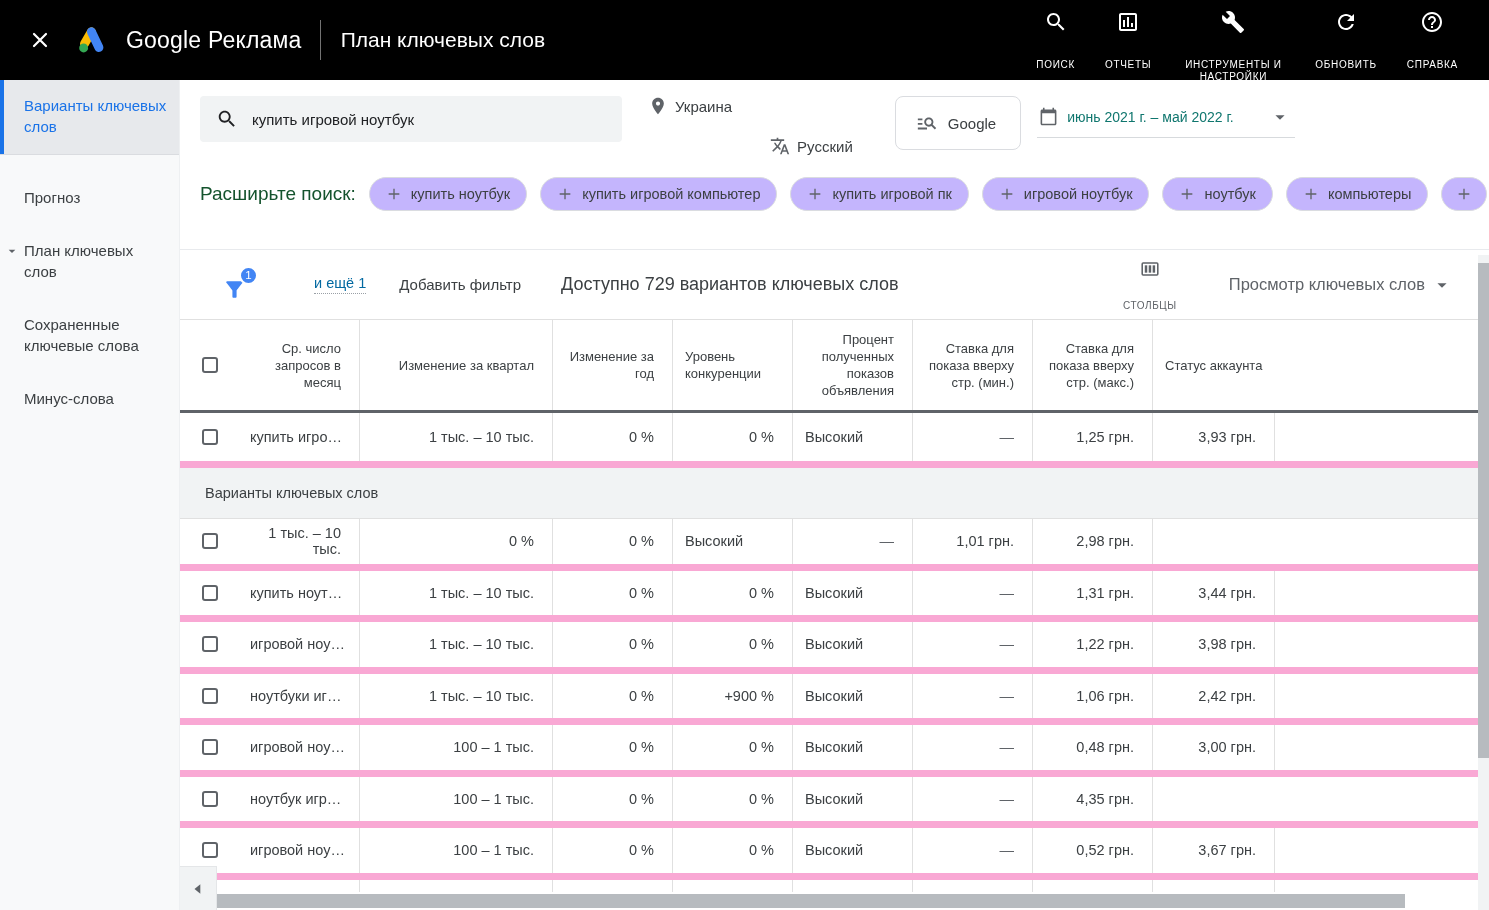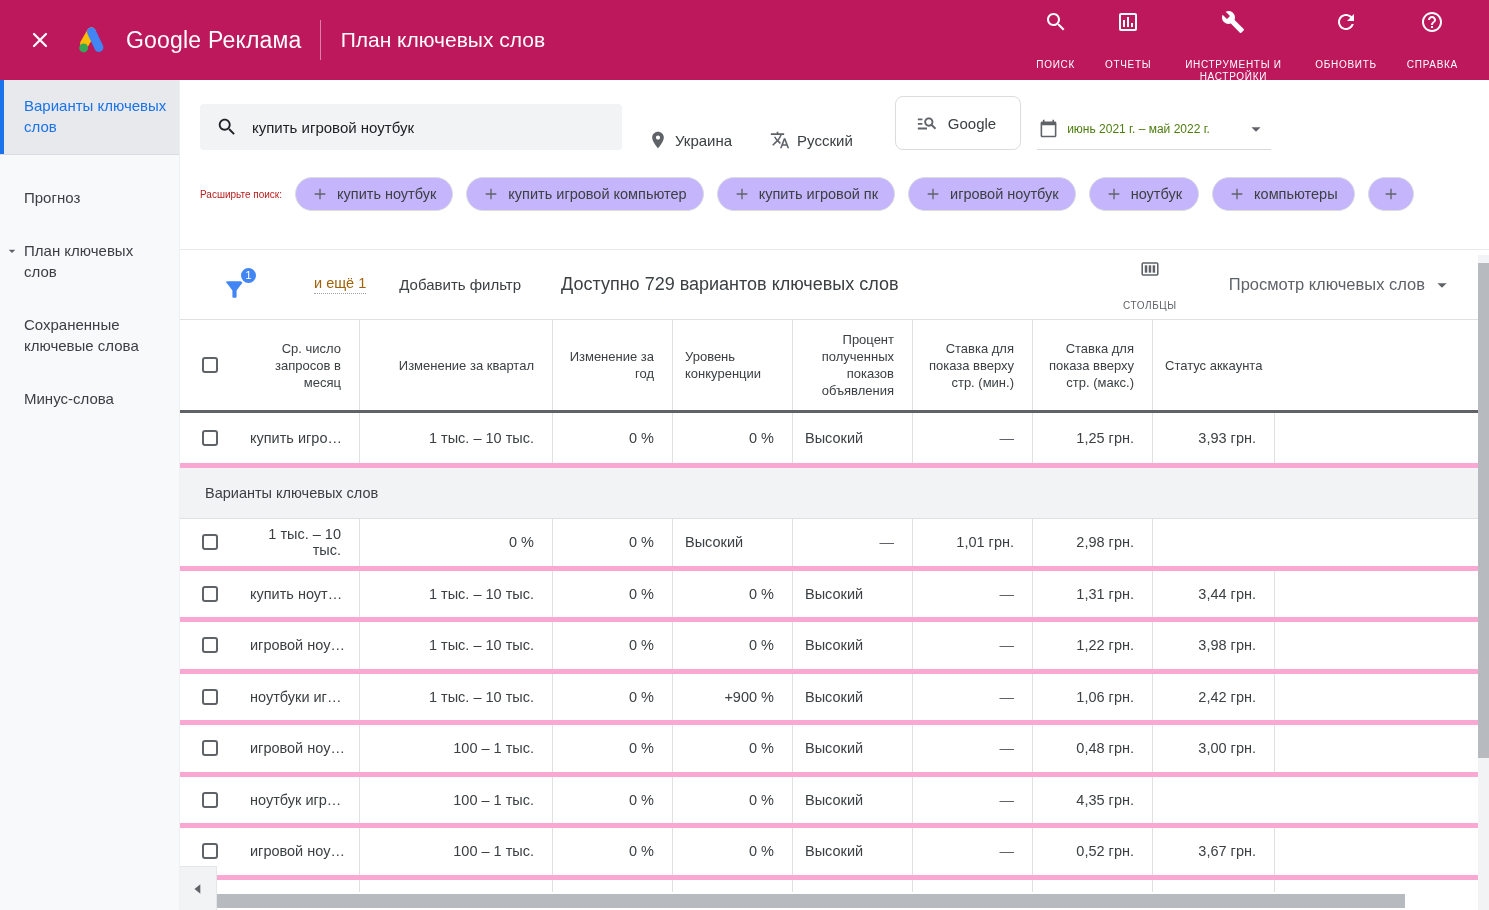--- a/index.html
+++ b/index.html
@@ -4,21 +4,21 @@
 <style>
   * { box-sizing: border-box; margin: 0; padding: 0; }
   html, body { width: 1489px; height: 910px; overflow: hidden; }
   body {
     font-family: "Liberation Sans", "DejaVu Sans", sans-serif;
     background: #fff; color: #3c4043; position: relative;
   }
   
   .topbar {
     position: absolute; left: 0; top: 0; width: 1489px; height: 80px;
-    background: #be185d; display: flex; align-items: center; color: #fff;
+    background: #000000; display: flex; align-items: center; color: #fff;
   }
   .close-btn { margin-left: 28px; width: 24px; height: 24px; cursor: pointer; display:flex; align-items:center; justify-content:center; background:none; border:none; color:#fff; }
   .ads-logo { margin-left: 22px; width: 34px; height: 34px; display:block; }
   .brand { margin-left: 18px; font-size: 23px; letter-spacing: .2px; font-weight: 400; }
   .topbar-divider { width: 1px; height: 40px; background: rgba(255,255,255,.45); margin: 0 20px 0 18px; }
   .page-title { font-size: 21px; font-weight: 400; }
   .top-nav { margin-left: auto; margin-right: 16px; display: flex; align-items: flex-start; }
   .nav-item { display: flex; flex-direction: column; align-items: center; gap: 25px; padding: 12px 15px 0 15px; background: none; border: none; color: #fff; cursor: pointer; }
   .nav-item svg { width: 24px; height: 24px; }
   .nav-label { font-size: 10px; letter-spacing: .7px; line-height: 12px; text-align: center; max-width: 104px; }
@@ -34,21 +34,21 @@
   .side-item.selected::before {
     content: ""; position: absolute; left: 0; top: 0; bottom: 0; width: 4px; background: #1a73e8;
   }
   .side-divider { height: 1px; background: #dadce0; margin: 0 0 0 0; }
   .side-item + .side-item, .side-divider + .side-item { margin-top: 32px; }
   .side-caret { position: absolute; left: 4px; top: 3px; width: 16px; height: 16px; color: #5f6368; }
   
   .content { position: absolute; left: 180px; top: 80px; width: 1309px; height: 830px; background: #fff; }
   
   .search-panel { height: 170px; border-bottom: 1px solid #e8eaed; }
-  .search-row { display: flex; align-items: flex-end; padding-top: 16px; height: 70px; }
+  .search-row { display: flex; align-items: flex-start; padding-top: 16px; height: 70px; }
   .search-box {
     margin-left: 20px; width: 422px; height: 46px; background: #f1f3f4; border-radius: 4px;
     display: flex; align-items: center; padding: 0 14px 0 16px;
   }
   .search-box svg { width: 22px; height: 22px; color: #202124; flex: none; }
   .search-box input {
     border: none; background: transparent; outline: none; margin-left: 14px; width: 100%;
     font: 15px "Liberation Sans","DejaVu Sans",sans-serif; color: #202124;
   }
   .pill-ctrl { display: flex; align-items: center; gap: 7px; color: #3c4043; font-size: 15px; cursor: pointer; }
@@ -58,62 +58,62 @@
   .network-btn {
     margin-left: 42px; height: 54px; padding: 0 24px 0 20px; display: flex; align-items: center; gap: 10px;
     background: #fff; border: 1px solid #dadce0; border-radius: 8px; font-size: 15px; color: #3c4043; cursor: pointer;
   }
   .network-btn svg { width: 22px; height: 22px; color: #5f6368; }
   .date-ctrl {
     margin-left: 16px; height: 42px; display: flex; align-items: center; gap: 9px;
     border-bottom: 1px solid #d7dadd; padding: 0 4px 0 2px; cursor: pointer;
   }
   .date-ctrl svg.cal { width: 19px; height: 19px; color: #5f6368; }
-  .date-ctrl .date-text { font-size: 12px; color: #4d7c0f; }
+  .date-ctrl .date-text { font-size: 14px; color: #0f766e; }
   .date-ctrl svg.caret { width: 22px; height: 22px; color: #5f6368; margin-left: 26px; }
   
   .chips-row { display: flex; align-items: center; margin-top: 27px; padding-left: 20px; }
-  .expand-label { font-size: 10px; color: #b91c1c; flex: none; }
+  .expand-label { font-size: 19px; color: #14532d; flex: none; }
   .chip {
     margin-left: 13px; height: 34px; border: 1px solid #dadce0; border-radius: 17px; background: #c4b5fd;
     display: flex; align-items: center; gap: 9px; padding: 0 16px; font-size: 14.5px; color: #3c4043;
     white-space: nowrap; cursor: pointer; flex: none;
   }
   .chip svg { width: 16px; height: 16px; color: #5f6368; }
   .chip.partial { width: 46px; overflow: hidden; padding: 0 0 0 14px; }
   
   .toolbar { height: 70px; display: flex; align-items: center; border-bottom: 1px solid #e0e0e0; position: relative; }
   .funnel-wrap { position: relative; margin-left: 42px; width: 36px; height: 34px; cursor: pointer; flex: none; }
   .funnel-wrap svg { position: absolute; left: 0; bottom: 0; width: 25px; height: 25px; color: #4285f4; }
   .funnel-badge {
     position: absolute; right: 0; top: -2px; width: 19px; height: 19px; border-radius: 50%;
     background: #4285f4; color: #fff; font-size: 11.5px; display: flex; align-items: center; justify-content: center;
     border: 2px solid #fff;
   }
-  .more-filters { margin-left: 56px; font-size: 14.5px; color: #a16207; border-bottom: 1px dotted #9aa0a6; padding-bottom: 2px; cursor: pointer; }
+  .more-filters { margin-left: 56px; font-size: 14.5px; color: #0369a1; border-bottom: 1px dotted #9aa0a6; padding-bottom: 2px; cursor: pointer; }
   .add-filter { margin-left: 21px; font-size: 15px; color: #3c4043; background:none; border:none; cursor: pointer; padding: 8px 12px; }
   .results-count { margin-left: 28px; font-size: 18px; color: #3c4043; }
   .toolbar-right { position: absolute; right: 36px; top: 0; height: 100%; display: flex; align-items: center; gap: 52px; }
   .columns-btn { display: flex; flex-direction: column; align-items: center; gap: 20px; background: none; border: none; color: #5f6368; cursor: pointer; }
   .columns-btn svg { width: 22px; height: 22px; }
   .columns-label { font-size: 10px; letter-spacing: .6px; color: #5f6368; }
   .view-selector { display: flex; align-items: center; gap: 6px; font-size: 16.5px; color: #5f6368; cursor: pointer; }
   .view-selector svg { width: 22px; height: 22px; color: #5f6368; }
   
   .ktable { width: 100%; }
   .trow { display: grid; grid-template-columns: 60px 120px 193px 120px 120px 120px 120px 120px 122px auto; }
   .cell { display: flex; align-items: center; font-size: 14.5px; color: #3c4043; overflow: hidden; }
   .cell.bline { border-right: 1px solid #e0e0e0; }
   .cell.r { justify-content: flex-end; text-align: right; padding-right: 18px; }
   .cell.l { padding-left: 12px; }
   .thead { height: 90px; border-top: 0; }
   .thead .cell { font-size: 13px; color: #3c4043; line-height: 17px; }
   .thead .cell.kw-h { font-weight: bold; color: #202124; padding-left: 10px; }
   .dark-divider { height: 3px; background: #5f6368; }
-  .drow { height: 51.5px; border-bottom: 5px solid #f9a8d4; }
+  .drow { height: 51.5px; border-bottom: 7px solid #f9a8d4; }
   .drow.seed { height: 55px; }
   .kw-cell { padding-left: 10px; white-space: nowrap; }
   .dash { color: #5f6368; }
   .checkbox {
     width: 16px; height: 16px; border: 2px solid #5f6368; border-radius: 3px; background: #fff; cursor: pointer;
   }
   .c-check { justify-content: center; }
   .section-row {
     height: 51px; background: #f1f3f4; border-bottom: 1px solid #e0e0e0;
     display: flex; align-items: center; padding-left: 25px; font-size: 14.5px; color: #3c4043;

